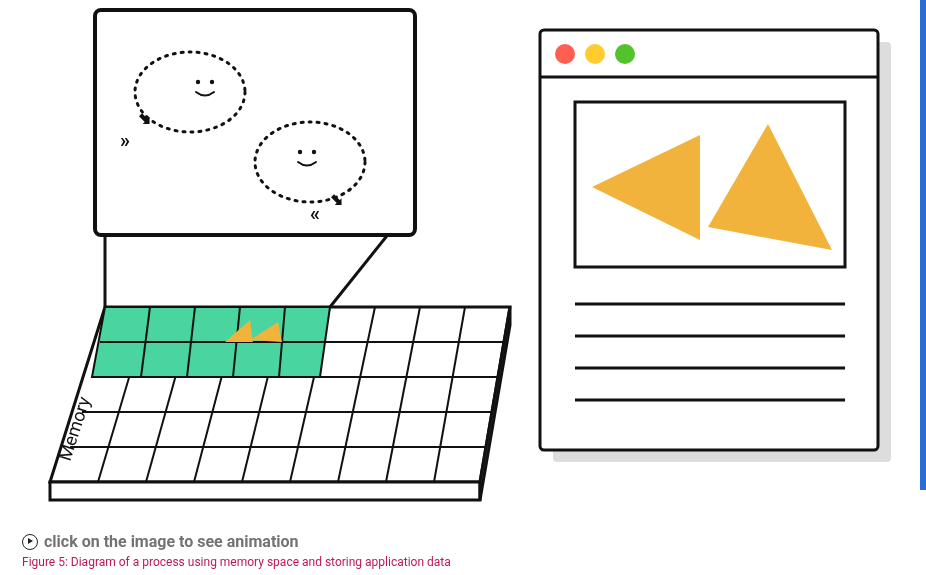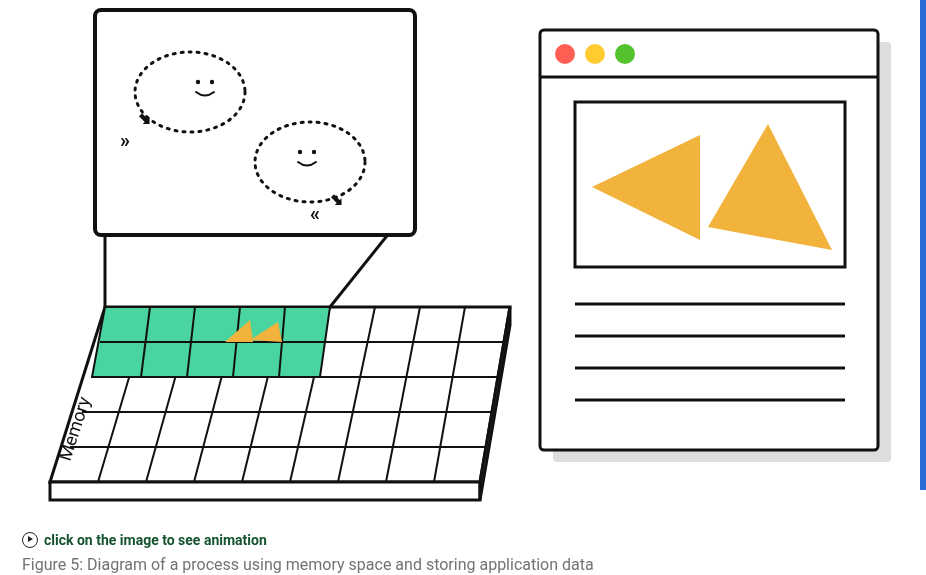--- a/index.html
+++ b/index.html
@@ -52,29 +52,29 @@
   left: 4.5px;
   top: 3px;
   width: 0;
   height: 0;
   border-left: 5px solid #222;
   border-top: 3.5px solid transparent;
   border-bottom: 3.5px solid transparent;
 }
 .play-text {
   font-weight: 700;
-  font-size: 14px;
-  color: #14532d;
+  font-size: 16px;
+  color: #737373;
 }
 .caption {
   position: absolute;
   left: 22px;
   top: 555px;
-  font-size: 16px;
-  color: #737373;
+  font-size: 12px;
+  color: #be185d;
 }
 </style>
 </head>
 <body>
 
 <div class="container">
 
   <svg class="diagram-svg" viewBox="0 0 880 520">
 
     <g>

